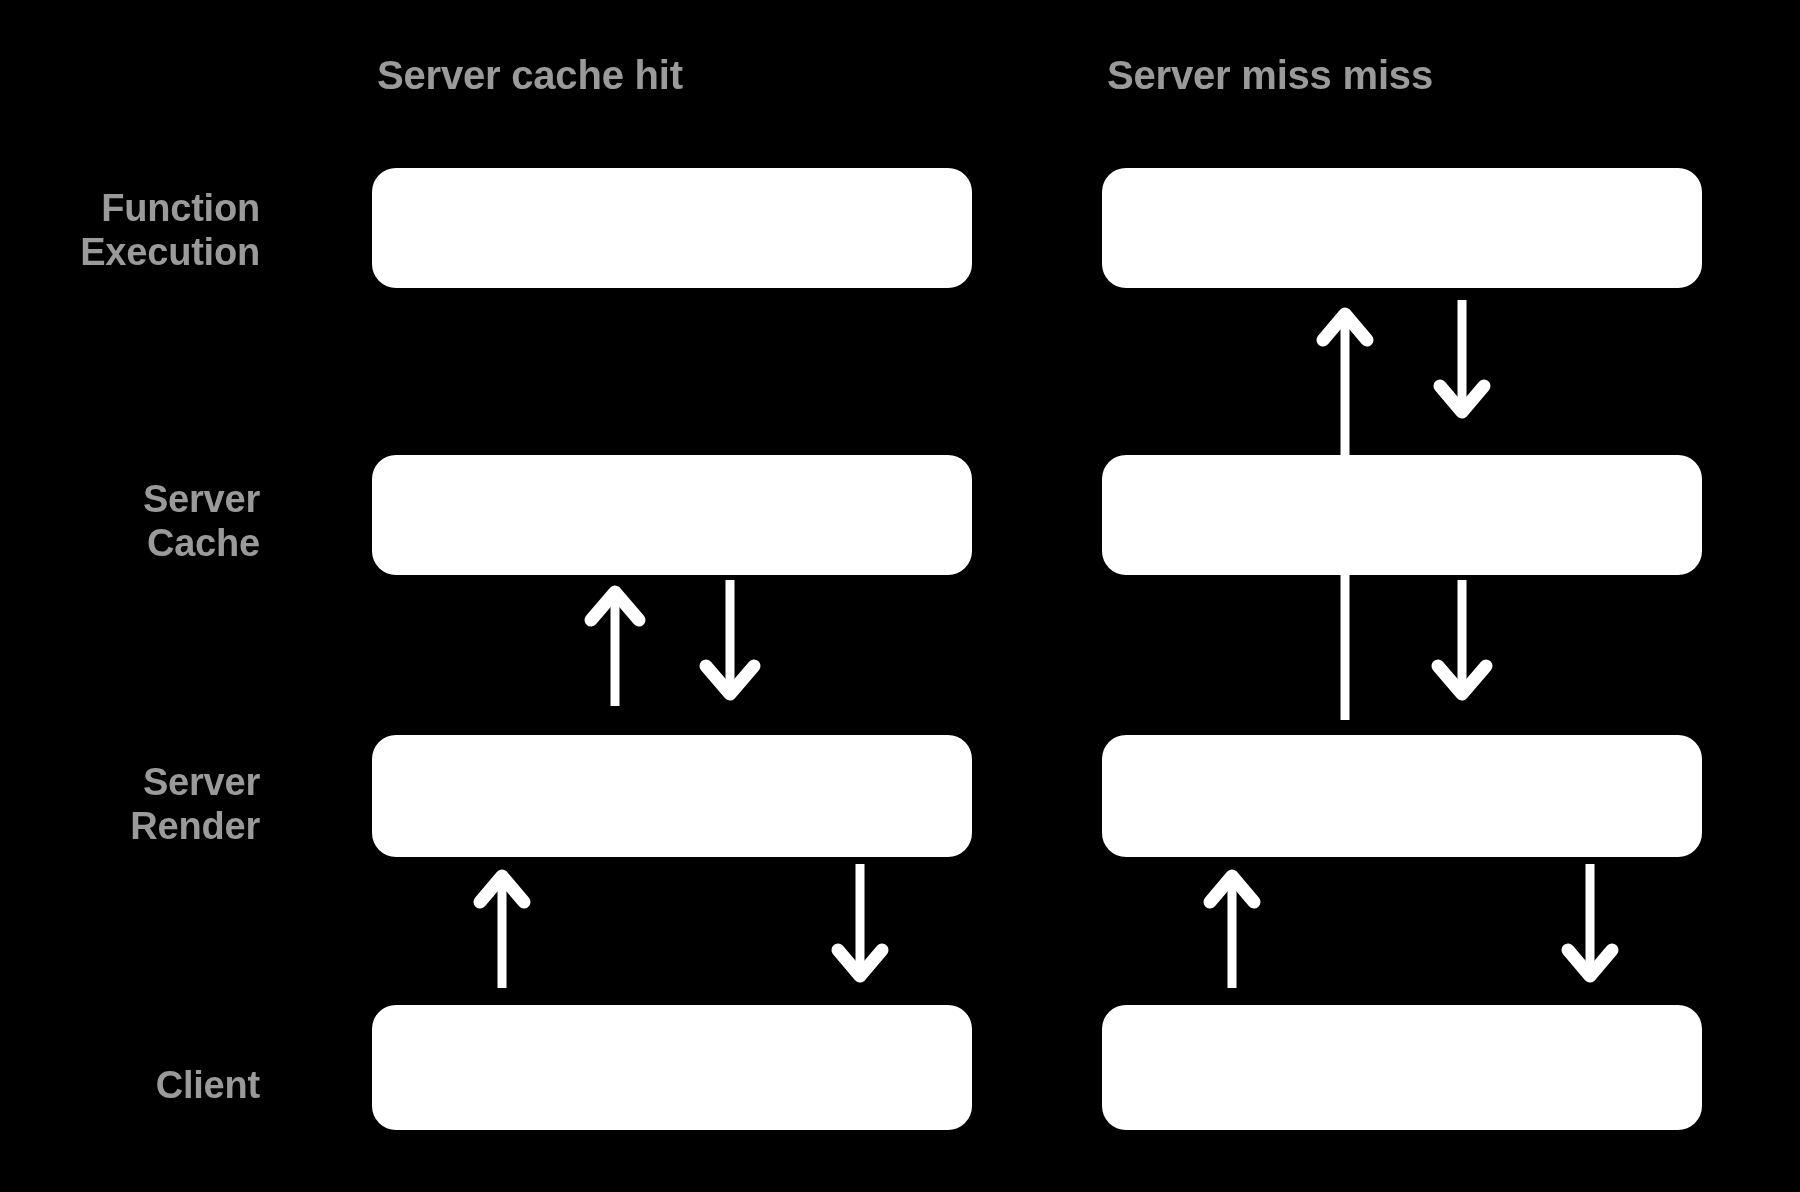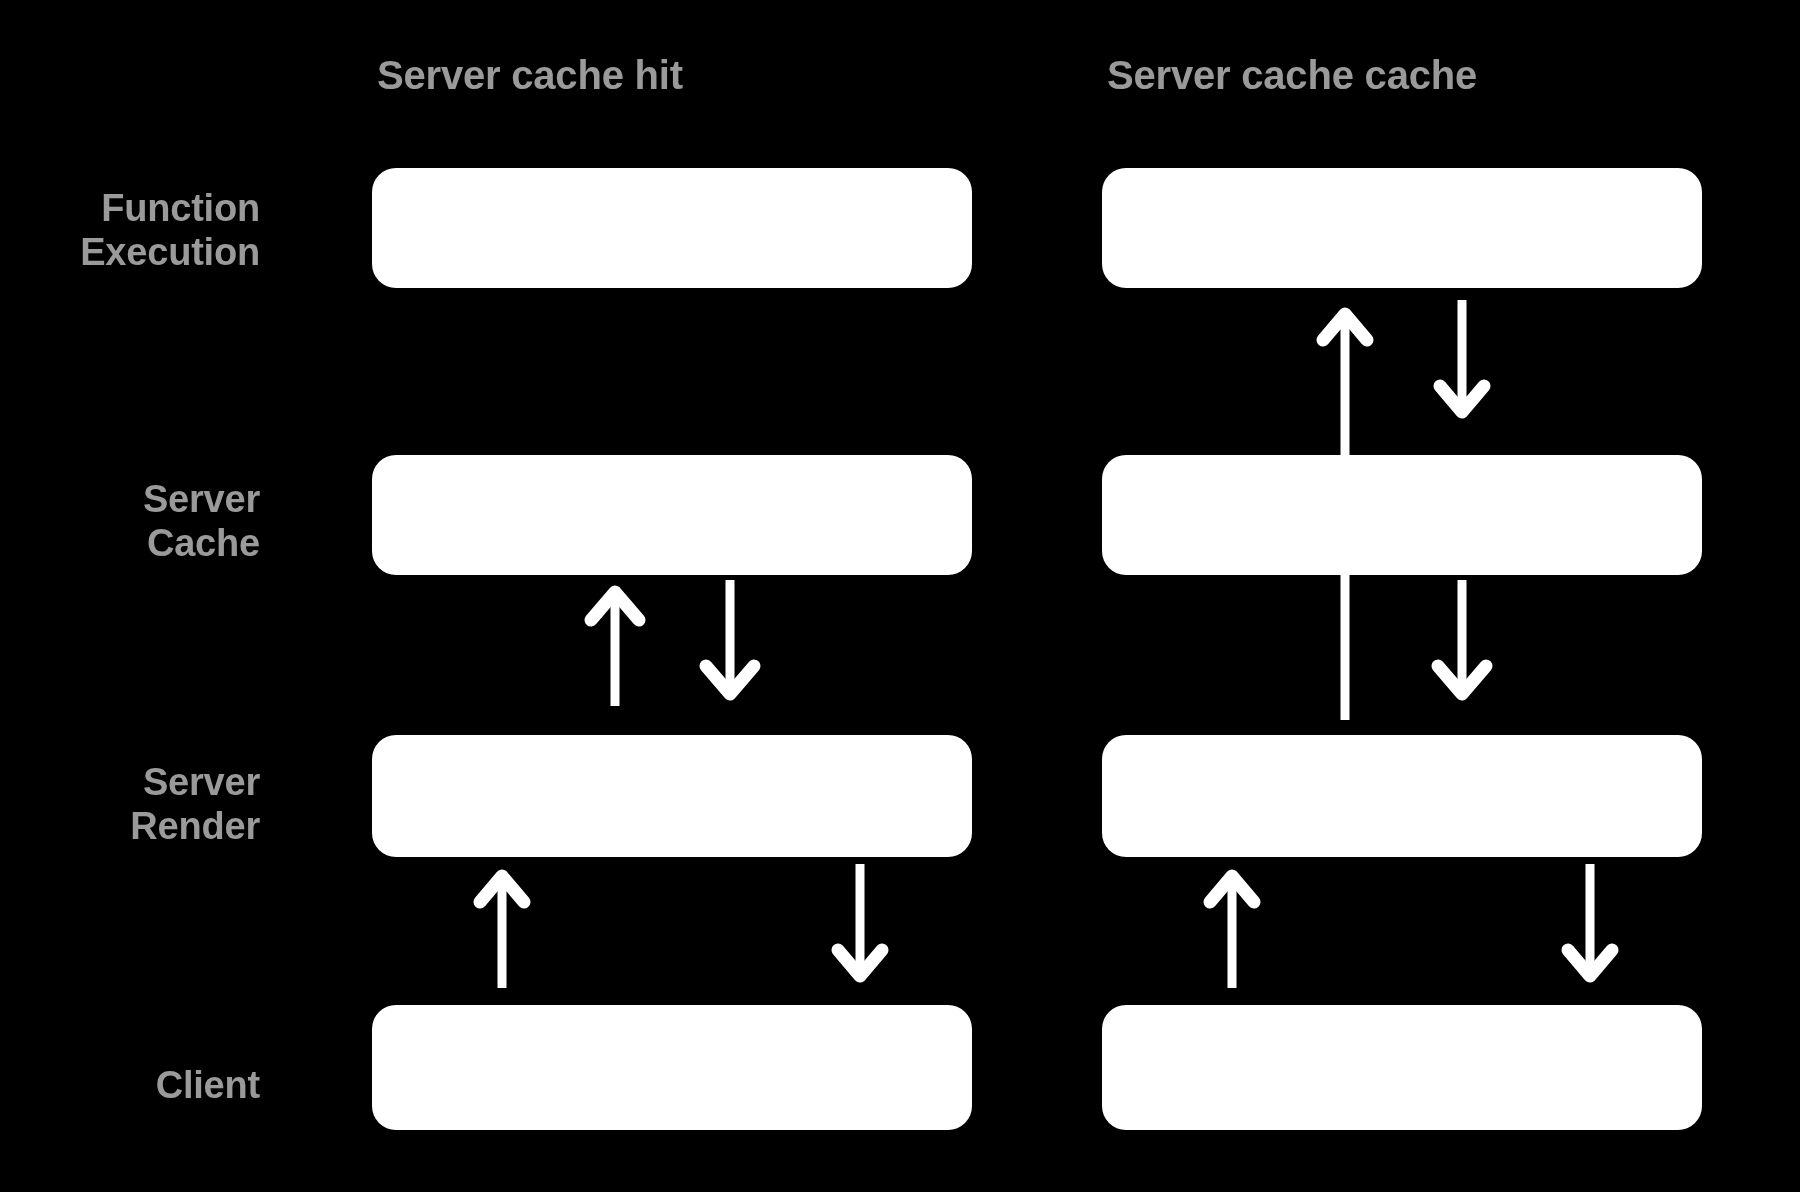--- a/index.html
+++ b/index.html
@@ -82,21 +82,21 @@
   #arrow-r-client-to-render { left: 1202px; top: 862px; }
   #arrow-r-render-to-client { left: 1560px; top: 862px; }
 </style>
 </head>
 <body>
 
 <div id="stage">
 
   <div class="col-header" id="header-hit">Server cache hit</div>
 
-  <div class="col-header" id="header-miss">Server cache cache</div>
+  <div class="col-header" id="header-miss">Server miss miss</div>
 
   <div class="row-label" id="label-function">Function
 Execution</div>
 
   <div class="row-label" id="label-cache">Server
 Cache</div>
 
   <div class="row-label" id="label-render">Server
 Render</div>
 

